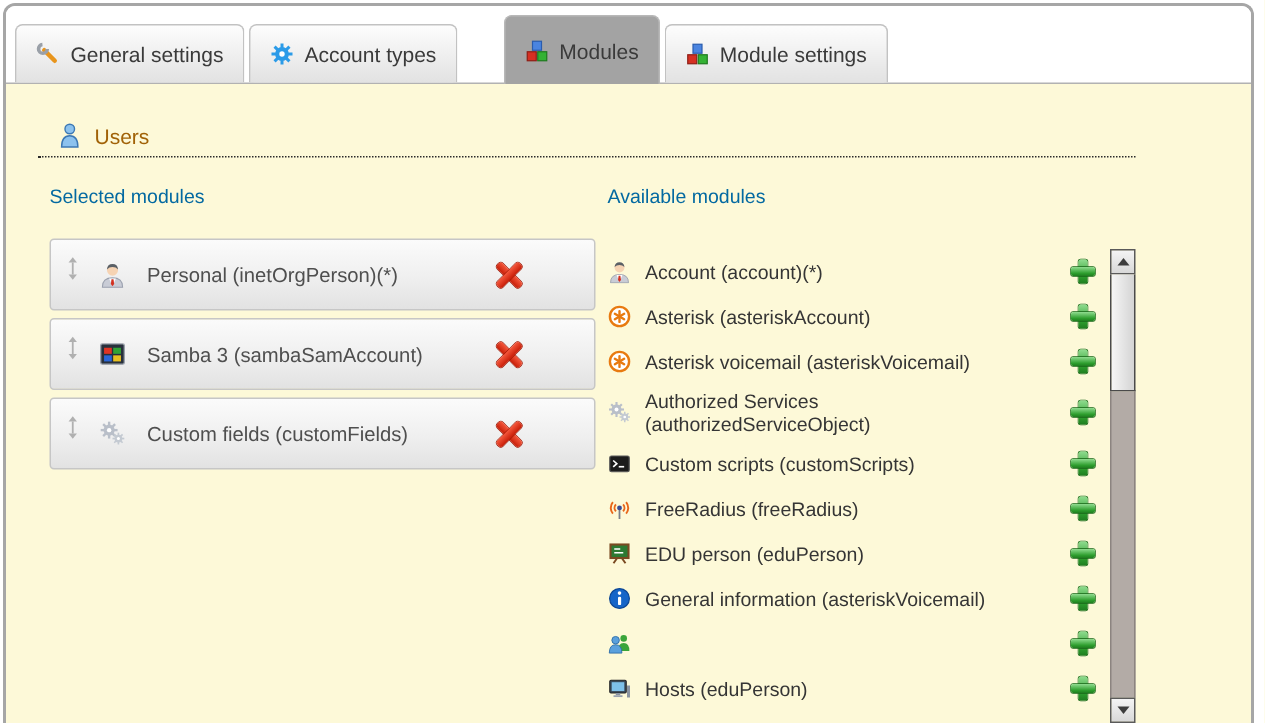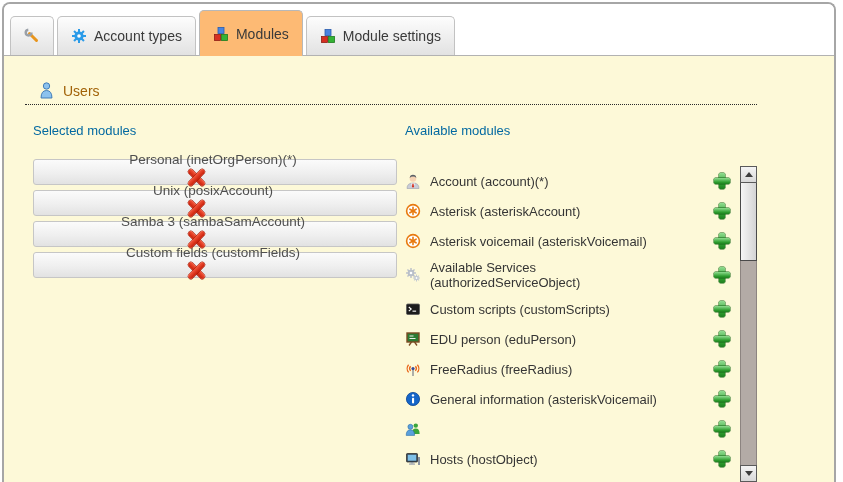--- a/index.html
+++ b/index.html
@@ -26,46 +26,45 @@
   .tab {
     height:39px; display:flex; align-items:center; gap:7px;
     padding:0 13px; margin-right:3px;
     border:1px solid #c2c2c2; border-bottom:none;
     border-radius:5px 5px 0 0;
     background:linear-gradient(#fdfdfd,#eeeeee 55%,#e2e2e2);
     font-size:14px; color:#3a3a3a; cursor:pointer; white-space:nowrap;
   }
   .tab.active {
     height:46px; margin-bottom:-1px; z-index:2;
-    background:#fdba74; border-color:#b8b8b8;
+    background:#a3a3a3; border-color:#b8b8b8;margin-left:28px;
   }
   .tab .ticon { width:16px; height:16px; flex:0 0 16px; }
   
   .content {
     background:#fdf9d8; height:433px; position:relative;
   }
   .section-header {
     margin:0 77px 0 21px; padding:26px 0 5px 14px;
     border-bottom:1px dotted #2a2a2a;
     display:flex; align-items:center; gap:9px;
   }
   .section-header .title { font-size:14px; font-weight:normal; color:#a16207; }
   .cols { display:flex; margin:18px 0 0 29px; }
   .col-label { font-size:13px; color:#0369a1; }
   .col-left { width:364px; }
   .col-right { width:355px; margin-left:8px; }
   
   .sel-list { margin-top:21px; }
   .sel-row {
-    height:26px; margin-bottom:5px;
+    height:48px; margin-bottom:5px;
     border:1px solid #c6c6c6; border-radius:3px;
     background:linear-gradient(#fbfbfb,#efefef 55%,#e2e2e2);
     display:flex; align-items:center;
     padding:0 28px 0 10px;
-    flex-direction:column;
   }
   .sel-row .handle { width:9px; height:16px; margin-top:-8px; cursor:grab; }
   .sel-row .micon { width:18px; height:18px; margin-left:13px; }
   .sel-row .mlabel { font-size:13.5px; color:#4f4f4f; margin-left:14px; flex:1; }
   .del-btn {
     width:19px; height:19px; position:relative; cursor:pointer;
     margin-right:19px; flex:0 0 19px;
   }
   .del-btn::before,.del-btn::after {
     content:""; position:absolute; left:-1px; top:7.5px;
@@ -113,20 +112,21 @@
 
 <div class="window">
 
   <div class="tabstrip">
 
     <div class="tab">
       <svg class="ticon" viewBox="0 0 16 16">
         <path d="M5.5 5.5 L12.5 12.5" stroke="#e8951d" stroke-width="3" stroke-linecap="round"></path>
         <circle cx="4.6" cy="4.6" r="2.9" fill="none" stroke="#9aa0a8" stroke-width="2.4" stroke-dasharray="13 5"></circle>
       </svg>
+      <span>General settings</span>
     </div>
 
     <div class="tab">
       <svg class="ticon" viewBox="0 0 16 16">
         <g fill="#2b9be8">
           <rect x="7" y="1" width="2" height="14"></rect>
           <rect x="7" y="1" width="2" height="14" transform="rotate(45 8 8)"></rect>
           <rect x="7" y="1" width="2" height="14" transform="rotate(90 8 8)"></rect>
           <rect x="7" y="1" width="2" height="14" transform="rotate(135 8 8)"></rect>
           <circle cx="8" cy="8" r="4.6"></circle>
@@ -182,38 +182,20 @@
               <path d="M2 15.5 Q2 10 8 10 Q14 10 14 15.5 Z" fill="#c9ccd6" stroke="#9aa0ae" stroke-width="0.6"></path>
               <path d="M6 10.4 L8 15 L10 10.4 Z" fill="#ffffff"></path>
               <path d="M7.4 10.8 H8.6 L9 13.6 L8 15 L7 13.6 Z" fill="#d23222"></path>
               <circle cx="8" cy="5.4" r="3.3" fill="#f6d3b3"></circle>
               <path d="M4.7 5 Q5 1.8 8 1.8 Q11 1.8 11.3 5 Q10 3.6 8 3.6 Q6 3.6 4.7 5 Z" fill="#5a6066"></path>
             </svg>
             <span class="mlabel">Personal (inetOrgPerson)(*)</span>
             <span class="del-btn"></span>
           </div>
 
-          <div class="sel-row">
-            <svg class="handle" viewBox="0 0 9 16">
-              <path d="M4.5 0.5 L7.3 4 H1.7 Z" fill="#b0b0b0"></path>
-              <rect x="3.9" y="4" width="1.2" height="8" fill="#b0b0b0"></rect>
-              <path d="M4.5 15.5 L1.7 12 H7.3 Z" fill="#b0b0b0"></path>
-            </svg>
-            <svg class="micon" viewBox="0 0 16 16">
-              <ellipse cx="8" cy="8.6" rx="4.8" ry="6.4" fill="#141414"></ellipse>
-              <ellipse cx="8" cy="11" rx="3" ry="3.8" fill="#ececec"></ellipse>
-              <circle cx="6.6" cy="4.6" r="0.7" fill="#fff"></circle>
-              <circle cx="9.4" cy="4.6" r="0.7" fill="#fff"></circle>
-              <path d="M6.8 5.8 H9.2 L8 7.2 Z" fill="#f0a818"></path>
-              <ellipse cx="5.2" cy="14.7" rx="2" ry="1.1" fill="#f0a818"></ellipse>
-              <ellipse cx="10.8" cy="14.7" rx="2" ry="1.1" fill="#f0a818"></ellipse>
-            </svg>
-            <span class="mlabel">Unix (posixAccount)</span>
-            <span class="del-btn"></span>
-          </div>
 
           <div class="sel-row">
             <svg class="handle" viewBox="0 0 9 16">
               <path d="M4.5 0.5 L7.3 4 H1.7 Z" fill="#b0b0b0"></path>
               <rect x="3.9" y="4" width="1.2" height="8" fill="#b0b0b0"></rect>
               <path d="M4.5 15.5 L1.7 12 H7.3 Z" fill="#b0b0b0"></path>
             </svg>
             <svg class="micon" viewBox="0 0 16 16">
               <rect x="1" y="2" width="14" height="12" rx="1" fill="#28303c" stroke="#9aa0aa" stroke-width="0.8"></rect>
               <rect x="3" y="4.3" width="4.6" height="3.6" fill="#e03424"></rect>
@@ -311,61 +293,61 @@
               <circle cx="6" cy="6" r="1.3" fill="#fff"></circle>
               <g fill="#c4cad2">
                 <rect x="11" y="7.5" width="1" height="7"></rect>
                 <rect x="11" y="7.5" width="1" height="7" transform="rotate(45 11.5 11)"></rect>
                 <rect x="11" y="7.5" width="1" height="7" transform="rotate(90 11.5 11)"></rect>
                 <rect x="11" y="7.5" width="1" height="7" transform="rotate(135 11.5 11)"></rect>
                 <circle cx="11.5" cy="11" r="2.3"></circle>
               </g>
               <circle cx="11.5" cy="11" r="0.9" fill="#fff"></circle>
             </svg>
-            <span class="mlabel">Available Services (authorizedServiceObject)</span>
+            <span class="mlabel">Authorized Services (authorizedServiceObject)</span>
             <span class="add-btn"></span>
           </div>
 
           <div class="avail-row">
             <svg class="micon" viewBox="0 0 16 16">
               <rect x="1.5" y="3" width="13" height="10.5" rx="1.2" fill="#1c1c1c" stroke="#5a5a5a" stroke-width="0.8"></rect>
               <path d="M3.8 6 L6.2 8.1 L3.8 10.2" stroke="#ffffff" stroke-width="1.1" fill="none"></path>
               <rect x="7.5" y="9.6" width="3.6" height="1.1" fill="#ffffff"></rect>
             </svg>
             <span class="mlabel">Custom scripts (customScripts)</span>
-            <span class="add-btn"></span>
-          </div>
-
-          <div class="avail-row">
-            <svg class="micon" viewBox="0 0 16 16">
-              <rect x="2" y="2" width="12" height="9" fill="#2c7a33" stroke="#7a4a22" stroke-width="1.4"></rect>
-              <path d="M4 14.5 L6.5 11 M12 14.5 L9.5 11" stroke="#7a4a22" stroke-width="1.3"></path>
-              <path d="M4.5 5 h4 M4.5 7.5 h6" stroke="#ffffff" stroke-width="0.9"></path>
-            </svg>
-            <span class="mlabel">EDU person (eduPerson)</span>
             <span class="add-btn"></span>
           </div>
 
           <div class="avail-row">
             <svg class="micon" viewBox="0 0 16 16">
               <rect x="7.4" y="8.5" width="1.2" height="6.5" fill="#7a7f8a"></rect>
               <circle cx="8" cy="7.6" r="1.6" fill="#3a4c96"></circle>
               <g stroke="#e8661a" stroke-width="1.3" fill="none">
                 <path d="M5.6 9.9 A3.4 3.4 0 0 1 5.6 5.3"></path>
                 <path d="M10.4 9.9 A3.4 3.4 0 0 0 10.4 5.3"></path>
                 <path d="M3.6 11.4 A5.8 5.8 0 0 1 3.6 3.8"></path>
                 <path d="M12.4 11.4 A5.8 5.8 0 0 0 12.4 3.8"></path>
               </g>
             </svg>
             <span class="mlabel">FreeRadius (freeRadius)</span>
             <span class="add-btn"></span>
           </div>
 
           <div class="avail-row">
             <svg class="micon" viewBox="0 0 16 16">
+              <rect x="2" y="2" width="12" height="9" fill="#2c7a33" stroke="#7a4a22" stroke-width="1.4"></rect>
+              <path d="M4 14.5 L6.5 11 M12 14.5 L9.5 11" stroke="#7a4a22" stroke-width="1.3"></path>
+              <path d="M4.5 5 h4 M4.5 7.5 h6" stroke="#ffffff" stroke-width="0.9"></path>
+            </svg>
+            <span class="mlabel">EDU person (eduPerson)</span>
+            <span class="add-btn"></span>
+          </div>
+
+          <div class="avail-row">
+            <svg class="micon" viewBox="0 0 16 16">
               <circle cx="8" cy="8" r="6.6" fill="#1565c8" stroke="#0c4694" stroke-width="0.8"></circle>
               <rect x="7" y="6.8" width="2.1" height="5.6" rx="0.8" fill="#ffffff"></rect>
               <circle cx="8" cy="4.4" r="1.2" fill="#ffffff"></circle>
             </svg>
             <span class="mlabel">General information (asteriskVoicemail)</span>
             <span class="add-btn"></span>
           </div>
 
           <div class="avail-row">
             <svg class="micon" viewBox="0 0 16 16">
@@ -378,21 +360,21 @@
           </div>
 
           <div class="avail-row">
             <svg class="micon" viewBox="0 0 16 16">
               <rect x="1.5" y="2.5" width="11" height="8.5" rx="0.8" fill="#3a4a5a" stroke="#222" stroke-width="0.7"></rect>
               <rect x="2.8" y="3.8" width="8.4" height="5.9" fill="#7ec0e8"></rect>
               <rect x="5.5" y="11" width="3" height="1.5" fill="#8a93a0"></rect>
               <rect x="4" y="12.5" width="6" height="1.2" fill="#9aa3b0"></rect>
               <rect x="13" y="6" width="2" height="8" fill="#8a93a0"></rect>
             </svg>
-            <span class="mlabel">Hosts (hostObject)</span>
+            <span class="mlabel">Hosts (eduPerson)</span>
             <span class="add-btn"></span>
           </div>
 
           <div class="scrollbar">
             <div class="sb-btn">
               <span class="tri-up"></span>
             </div>
             <div class="sb-thumb"></div>
             <div class="sb-track"></div>
             <div class="sb-btn">

